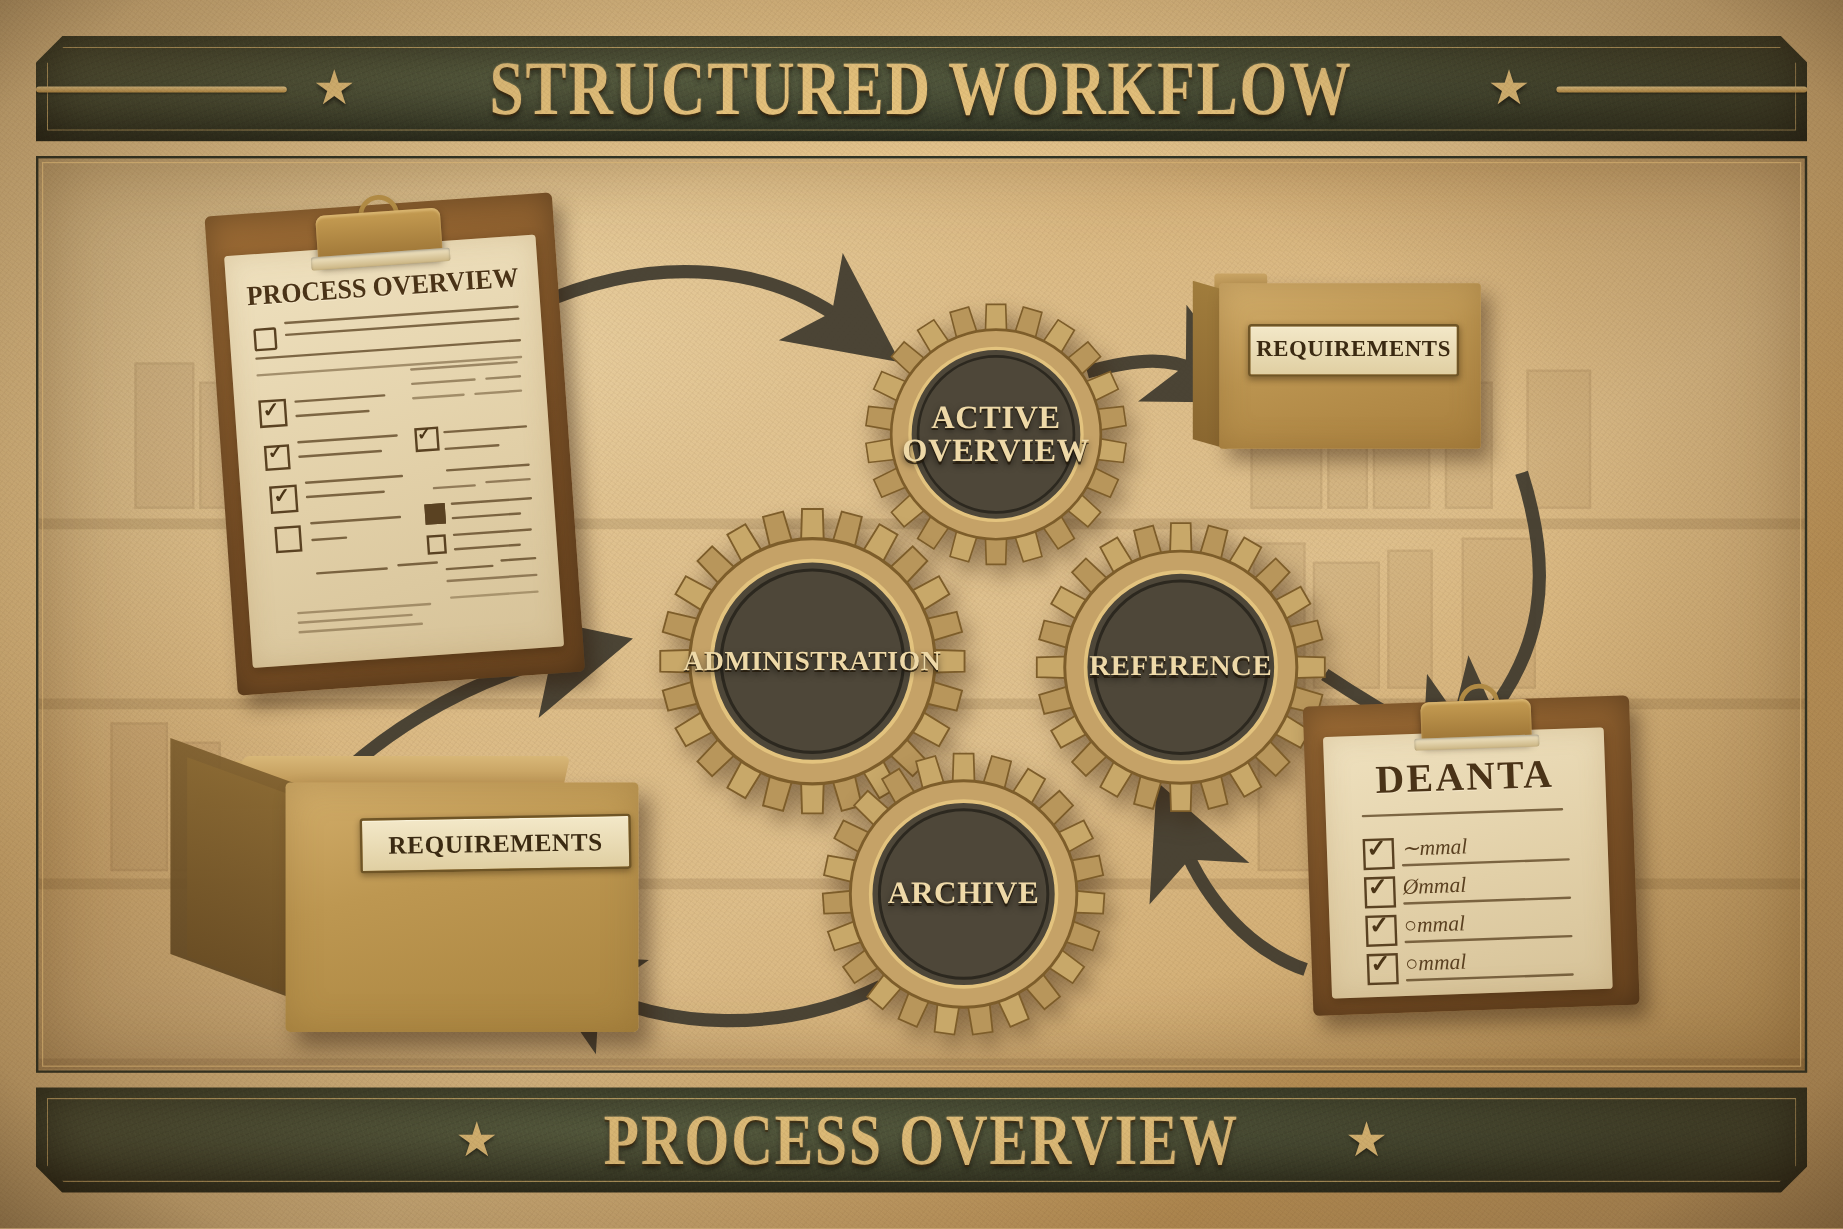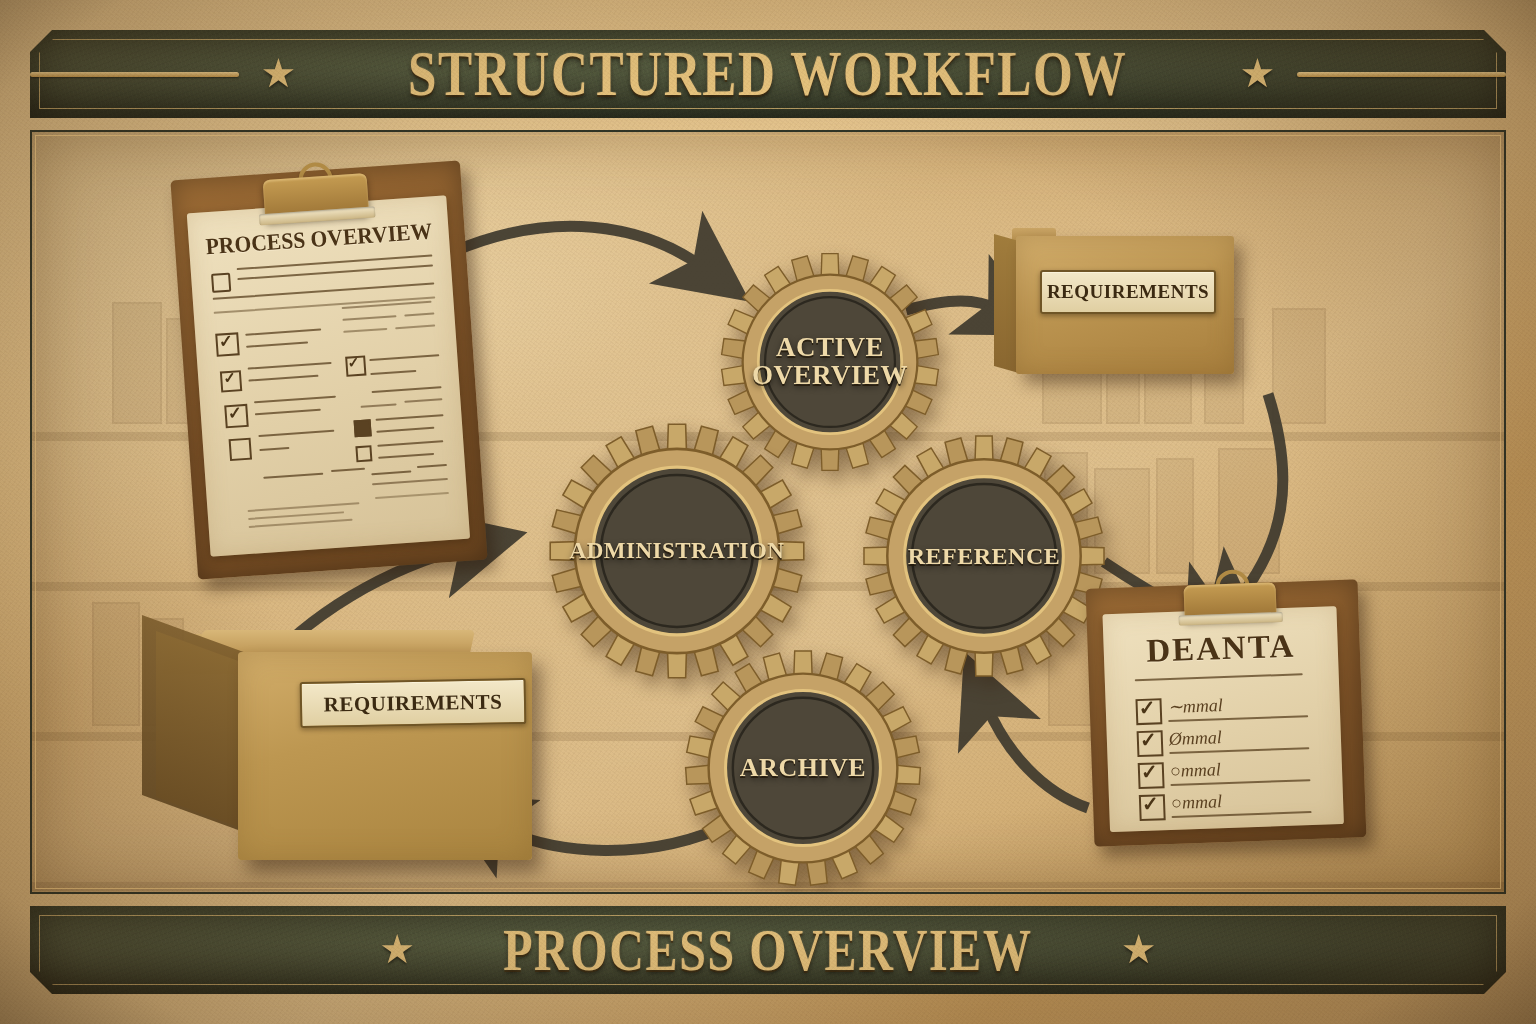--- a/index.html
+++ b/index.html
@@ -353,21 +353,21 @@
             <circle r="64" fill="#4e4739"></circle>
             <circle r="64" fill="none" stroke="#e3c37e" stroke-width="2.5"></circle>
             <circle r="58" fill="none" stroke="#2c281f" stroke-width="2"></circle>
           </g>
         </svg>
         <div class="gear-label" style="font-size:23px">
           <div>ADMINISTRATION</div>
         </div>
       </div>
 
-      <div class="gear" style="left:650px;top:515px;width:242px;height:242px;text-decoration:underline;">
+      <div class="gear" style="left:650px;top:492px;width:242px;height:242px;text-decoration:underline;">
         <svg width="242" height="242" viewBox="0 0 200 200">
           <g transform="translate(100,100)">
             <g id="teeth-ar">
                 <path d="M-7.61,-73.61 L-6.88,-96.76 L6.88,-96.76 L7.61,-73.61 Z" fill="#c8a869" stroke="#7d5d2a" stroke-width="1.2"></path>
                 <path d="M12.53,-72.93 L19.48,-95.02 L32.73,-91.31 L27.18,-68.83 Z" fill="#b8965b" stroke="#7d5d2a" stroke-width="1.2"></path>
                 <path d="M31.75,-66.84 L44.39,-86.25 L56.15,-79.09 L44.75,-58.94 Z" fill="#c8a869" stroke="#7d5d2a" stroke-width="1.2"></path>
                 <path d="M48.60,-55.80 L66.01,-71.07 L75.41,-61.01 L58.99,-44.68 Z" fill="#b8965b" stroke="#7d5d2a" stroke-width="1.2"></path>
                 <path d="M61.86,-40.62 L82.74,-50.63 L89.07,-38.40 L68.86,-27.11 Z" fill="#c8a869" stroke="#7d5d2a" stroke-width="1.2"></path>
                 <path d="M70.52,-22.42 L93.33,-26.43 L96.13,-12.95 L73.62,-7.53 Z" fill="#b8965b" stroke="#7d5d2a" stroke-width="1.2"></path>
                 <path d="M73.96,-2.57 L97.00,-0.26 L96.06,13.47 L72.92,12.61 Z" fill="#c8a869" stroke="#7d5d2a" stroke-width="1.2"></path>

